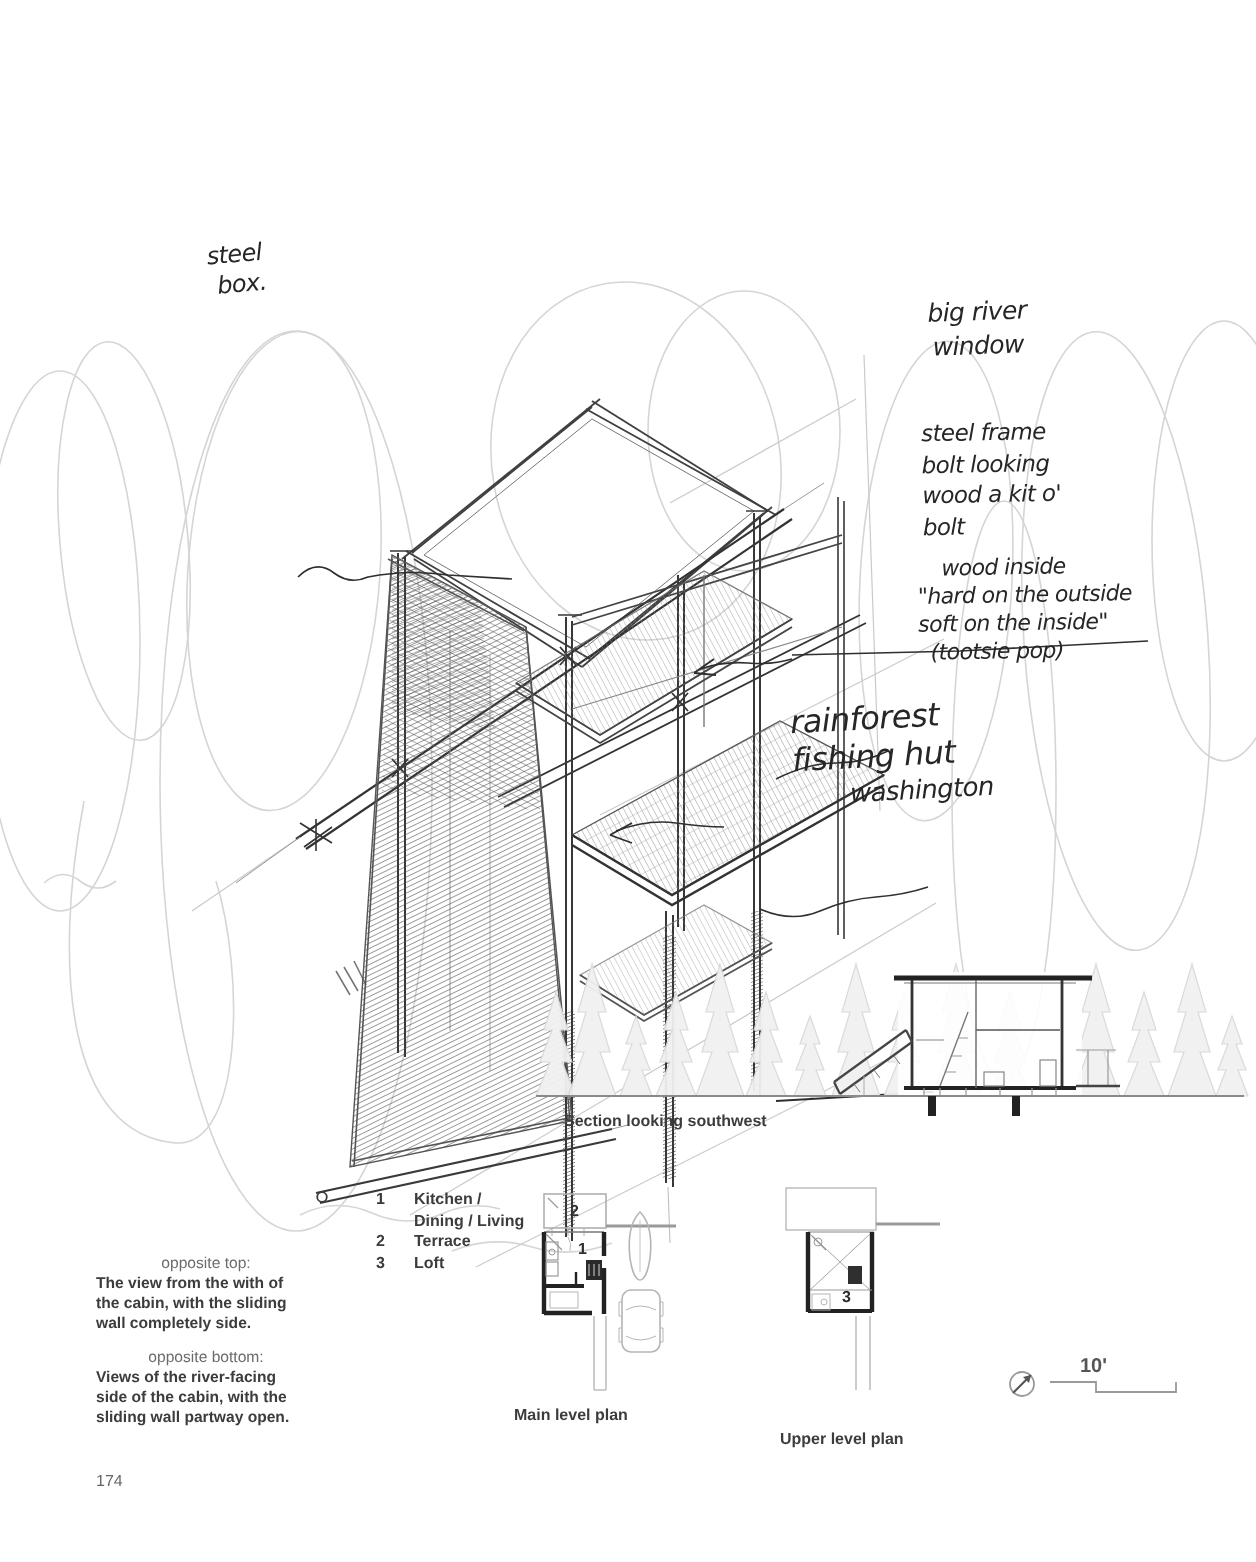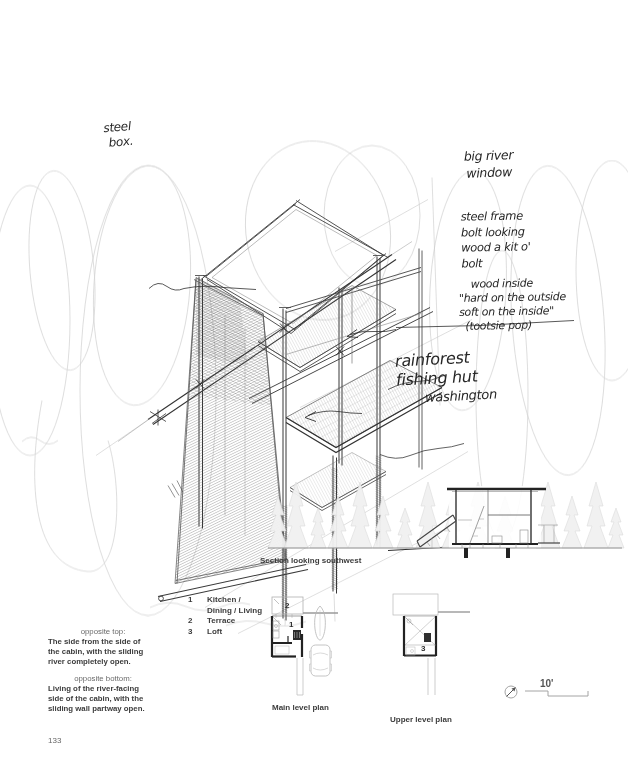--- a/index.html
+++ b/index.html
@@ -288,21 +288,21 @@
     <div>soft on the inside"</div>
     <div style="padding-left:6px;">(tootsie pop)</div>
   </div>
 
   <div class="hand" style="left:396px;top:349px;font-size:16px;line-height:19px;transform:rotate(-3deg);">
     <div>rainforest</div>
     <div>fishing hut</div>
     <div style="padding-left:28px;font-size:13px;">washington</div>
   </div>
 
-  <div class="print bold" style="left:260px;top:556px;font-size:8px;text-align:right;">Section looking southwest</div>
+  <div class="print bold" style="left:282px;top:556px;font-size:8px;text-align:right;">Section looking southwest</div>
 
   <div class="print legend" style="left:188px;top:595px;">
     <div class="legend-row">
       <span class="legend-num">1</span>
       <span>Kitchen /</span>
     </div>
     <div class="legend-row">
       <span class="legend-num"></span>
       <span>Dining / Living</span>
     </div>
@@ -313,31 +313,31 @@
     <div class="legend-row">
       <span class="legend-num">3</span>
       <span>Loft</span>
     </div>
   </div>
 
   <div class="print room-num" style="left:285px;top:601px;">2</div>
   <div class="print room-num" style="left:289px;top:620px;">1</div>
   <div class="print room-num" style="left:421px;top:644px;">3</div>
 
-  <div class="print plan-caption" style="left:272px;top:703px;">Main level plan</div>
+  <div class="print plan-caption" style="left:257px;top:703px;">Main level plan</div>
   <div class="print plan-caption" style="left:390px;top:703px;margin-top:12px;">Upper level plan</div>
   <div class="print bold" style="left:540px;top:678px;font-size:10px;color:#555;">10'</div>
 
   <div class="print side-captions" style="left:48px;top:627px;">
     <div class="grey">opposite top:</div>
-    <div class="bold">The side from the side of</div>
+    <div class="bold">The view from the with of</div>
     <div class="bold">the cabin, with the sliding</div>
-    <div class="bold">river completely open.</div>
+    <div class="bold">wall completely side.</div>
     <div class="spacer"></div>
     <div class="grey">opposite bottom:</div>
-    <div class="bold">Living of the river-facing</div>
+    <div class="bold">Views of the river-facing</div>
     <div class="bold">side of the cabin, with the</div>
     <div class="bold">sliding wall partway open.</div>
   </div>
 
-  <div class="print" style="left:48px;top:736px;font-size:8px;color:#666;">133</div>
+  <div class="print" style="left:48px;top:736px;font-size:8px;color:#666;">174</div>
 
 </div>
 
 </body></html>

